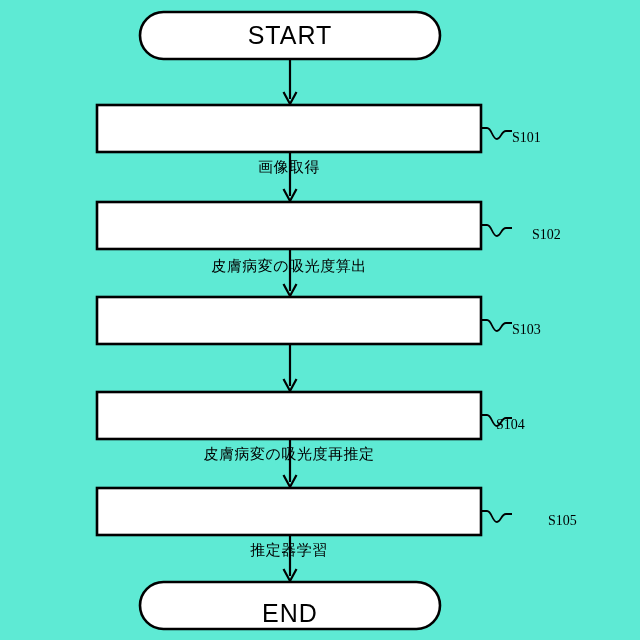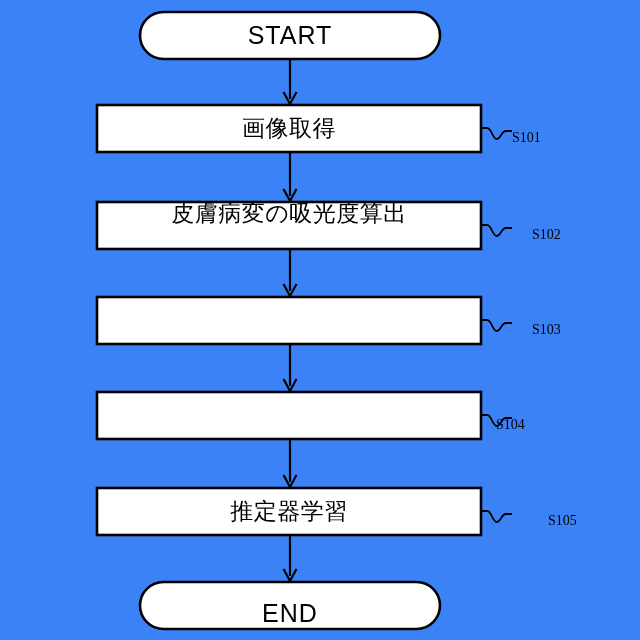--- a/index.html
+++ b/index.html
@@ -11,21 +11,21 @@
     width: 640px;
     height: 640px;
     font-family: "Liberation Sans", sans-serif;
     color: #000000;
     overflow: hidden;
   }
   #flowchart-root {
     position: relative;
     width: 640px;
     height: 640px;
-    background: #3b82f6;
+    background: #5eead4;
   }
   .svg-layer {
     position: absolute;
     left: 0;
     top: 0;
     width: 640px;
     height: 640px;
   }
   .node-text {
     position: absolute;
@@ -35,23 +35,24 @@
     text-align: center;
     white-space: nowrap;
     pointer-events: none;
   }
   .terminal-text {
     font-size: 25px;
     letter-spacing: 1px;
     font-family: "Liberation Sans", sans-serif;
   }
   .process-text {
-    font-size: 23px;
+    font-size: 15px;
     letter-spacing: 0.5px;
     font-family: "DejaVu Sans", sans-serif;
+    margin-top: 39px;
   }
   .step-label {
     position: absolute;
     font-size: 14px;
     font-family: "Liberation Serif", serif;
     letter-spacing: 0px;
     white-space: nowrap;
   }
 </style>
 </head>
@@ -108,31 +109,32 @@
       <polyline points="283.5,569 290,581 296.5,569" fill="none" stroke="#000000" stroke-width="2.2"></polyline>
     </g>
 
     <rect x="140" y="582" width="300" height="47" rx="23.5" ry="23.5" fill="#ffffff" stroke="#000000" stroke-width="2.6"></rect>
   </svg>
 
   <div class="node-text terminal-text" style="left:140px; top:12px; width:300px; height:47px;">START</div>
 
   <div class="node-text process-text" style="left:97px; top:105px; width:384px; height:47px;">画像取得</div>
 
-  <div class="node-text process-text" style="left:97px; top:188px; width:384px; height:51px;">皮膚病変の吸光度算出</div>
+  <div class="node-text process-text" style="left:97px; top:202px; width:384px; height:51px;">皮膚病変の吸光度算出</div>
 
 
+  <div class="node-text process-text" style="left:97px; top:392px; width:384px; height:47px;">皮膚病変の吸光度再推定</div>
 
   <div class="node-text process-text" style="left:97px; top:488px; width:384px; height:47px;border-radius:11px;">推定器学習</div>
 
   <div class="node-text terminal-text" style="left:140px; top:582px; width:300px; height:63px;border-radius:23px;">END</div>
 
   <div class="step-label" style="left:512px; top:130px;">S101</div>
 
   <div class="step-label" style="left:532px; top:227px;">S102</div>
 
-  <div class="step-label" style="left:512px; top:322px;margin-left:20px;">S103</div>
+  <div class="step-label" style="left:512px; top:322px;">S103</div>
 
   <div class="step-label" style="left:496px; top:417px;">S104</div>
 
   <div class="step-label" style="left:512px; top:513px;margin-left:36px;">S105</div>
 
 </div>
 
 </body></html>

